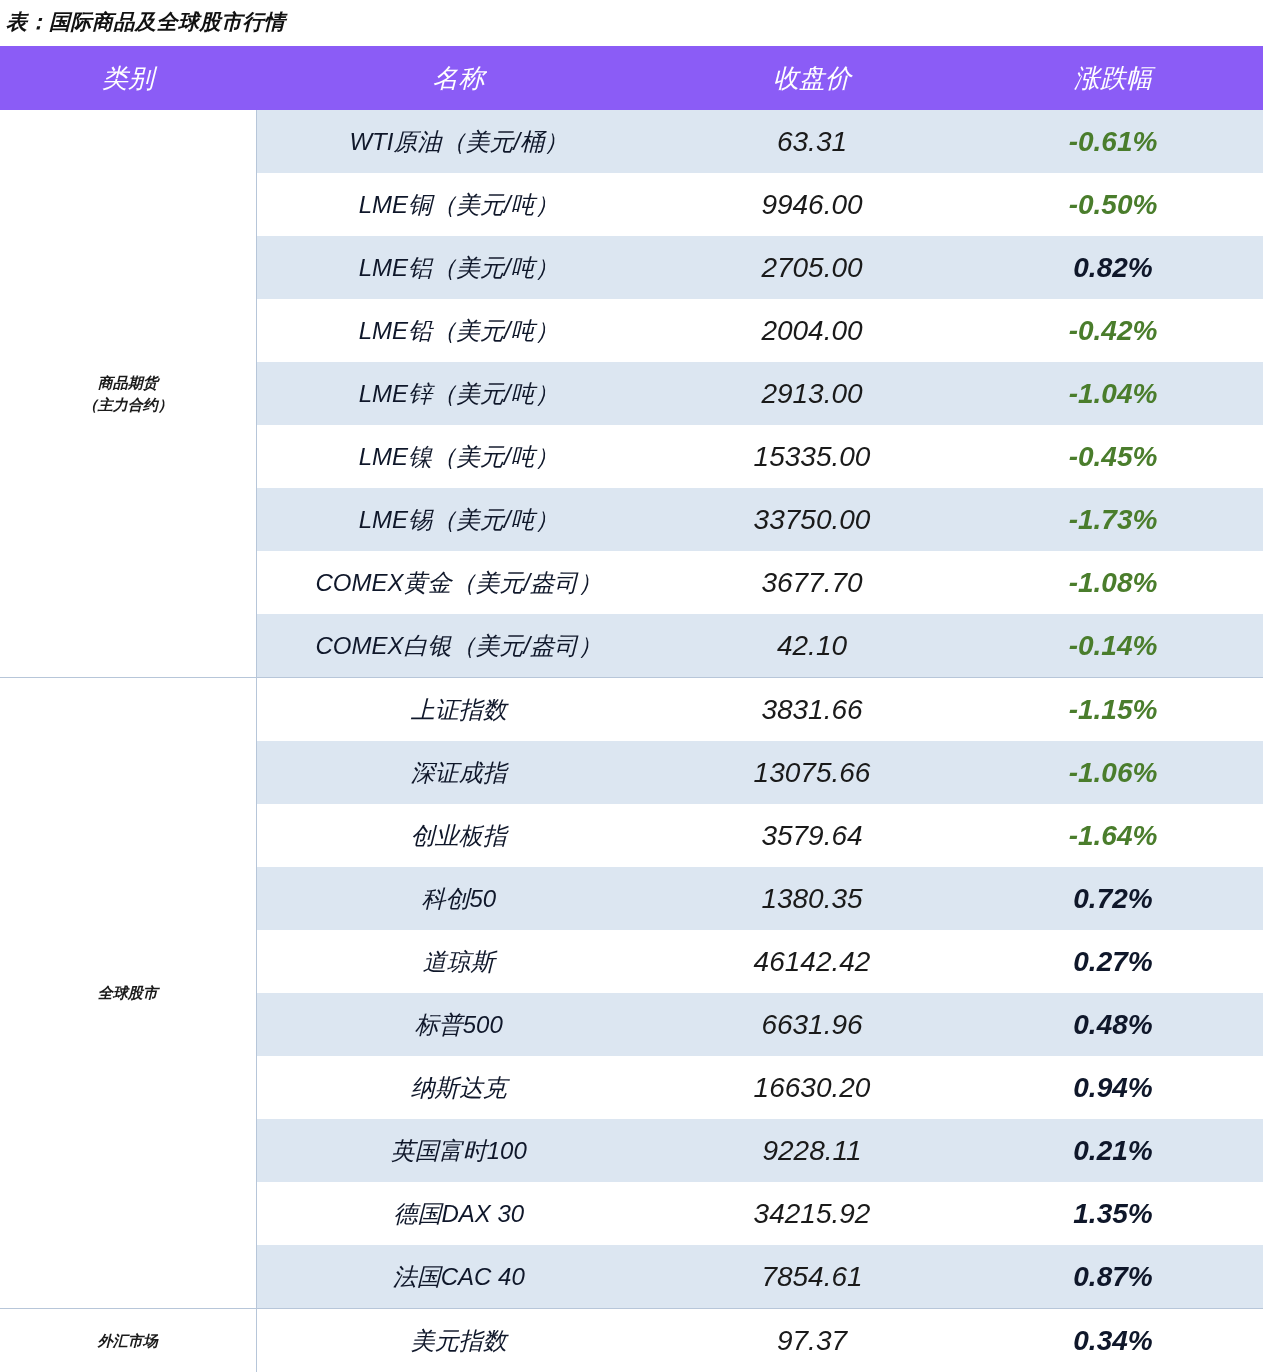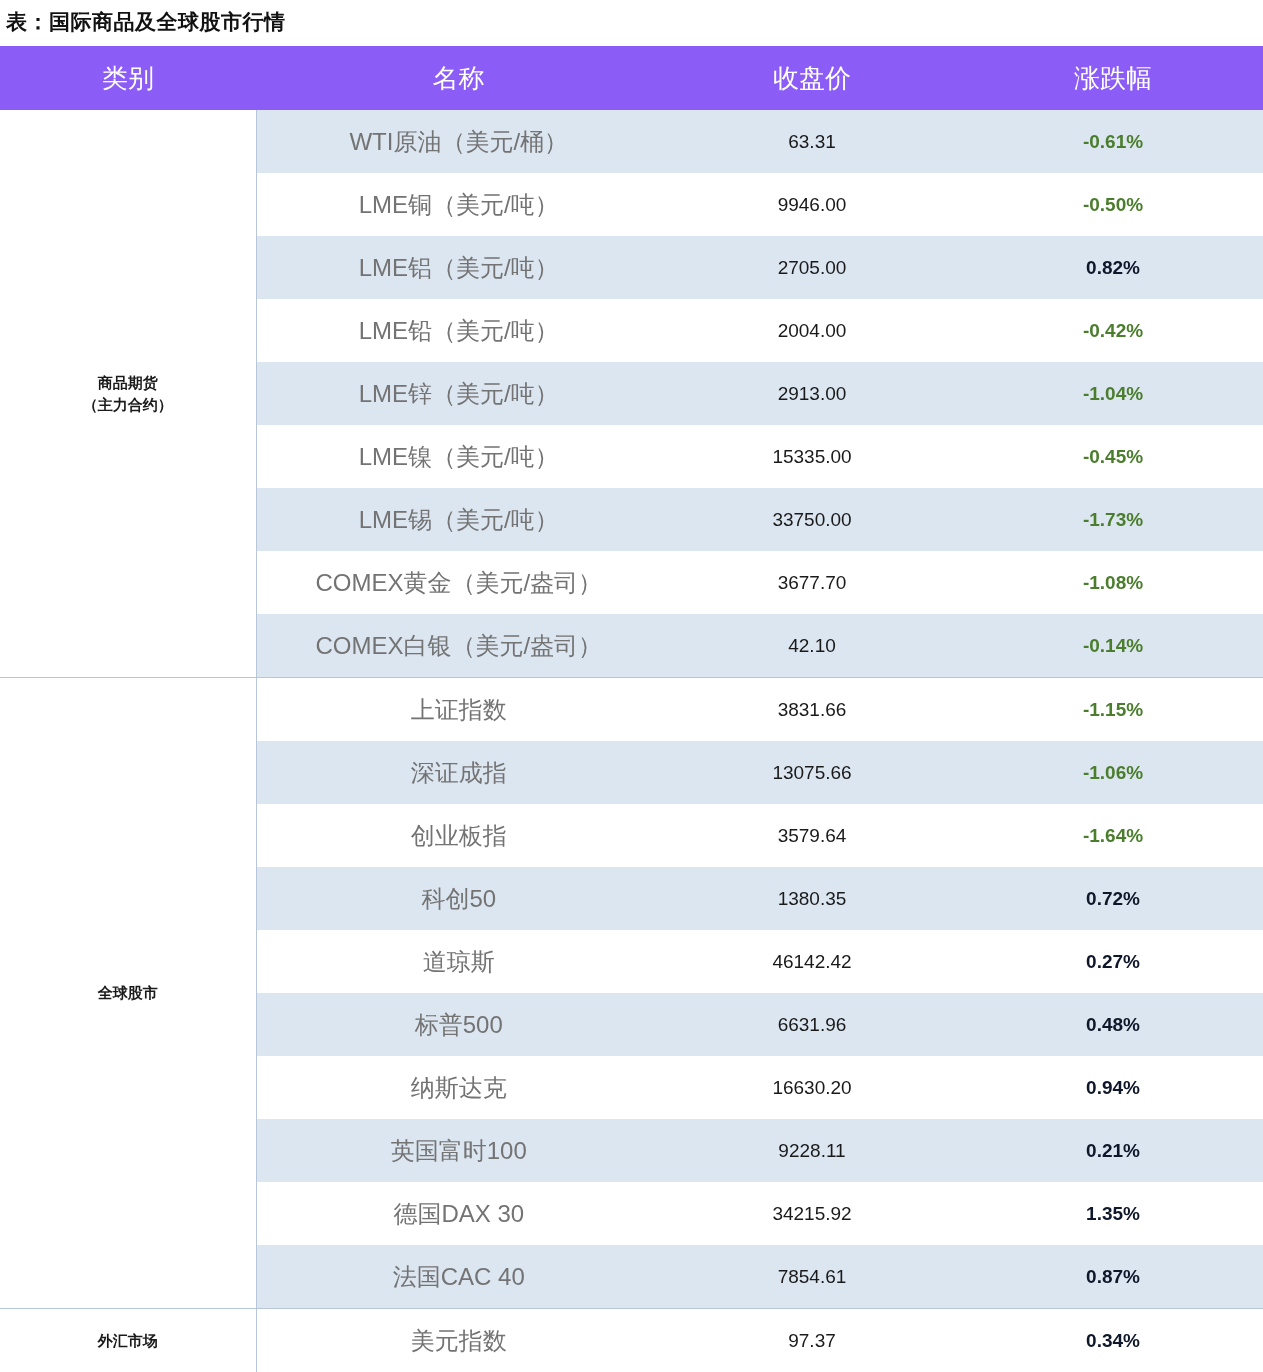--- a/index.html
+++ b/index.html
@@ -9,20 +9,21 @@
   }
   body {
     width: 1263px;
     font-family: "Liberation Sans", "DejaVu Sans", sans-serif;
     color: #1a1a1a;
   }
   .page {
     width: 1037px;
     box-sizing: border-box;
     padding: 0;
+    font-style: italic;
   }
   .caption {
     font-size: 21px;
     font-weight: bold;
     color: #111111;
     padding: 8px 0 10px 6px;
     letter-spacing: 0.5px;
   }
   table.market {
     width: 1263px;
@@ -62,28 +63,28 @@
     color: #1a1a1a;
     line-height: 1.45;
     border-right: 1px solid #b7c6d9;
     border-bottom: 1px solid #b7c6d9;
   }
   td.category.first {
     border-top: none;
   }
   td.name {
     font-size: 24px;
-    color: #737373;
+    color: #0f172a;
   }
   td.price {
-    font-size: 19px;
+    font-size: 28px;
     color: #1a1a1a;
   }
   td.chg {
-    font-size: 19px;
+    font-size: 28px;
     font-weight: bold;
   }
   .up { color: #0f172a; }
   .down { color: #4a7d2c; }
 
   tr.section-end td {
     border-bottom: 1px solid #b7c6d9;
     margin-left: 44px;
   }
   tr.last-row td {

